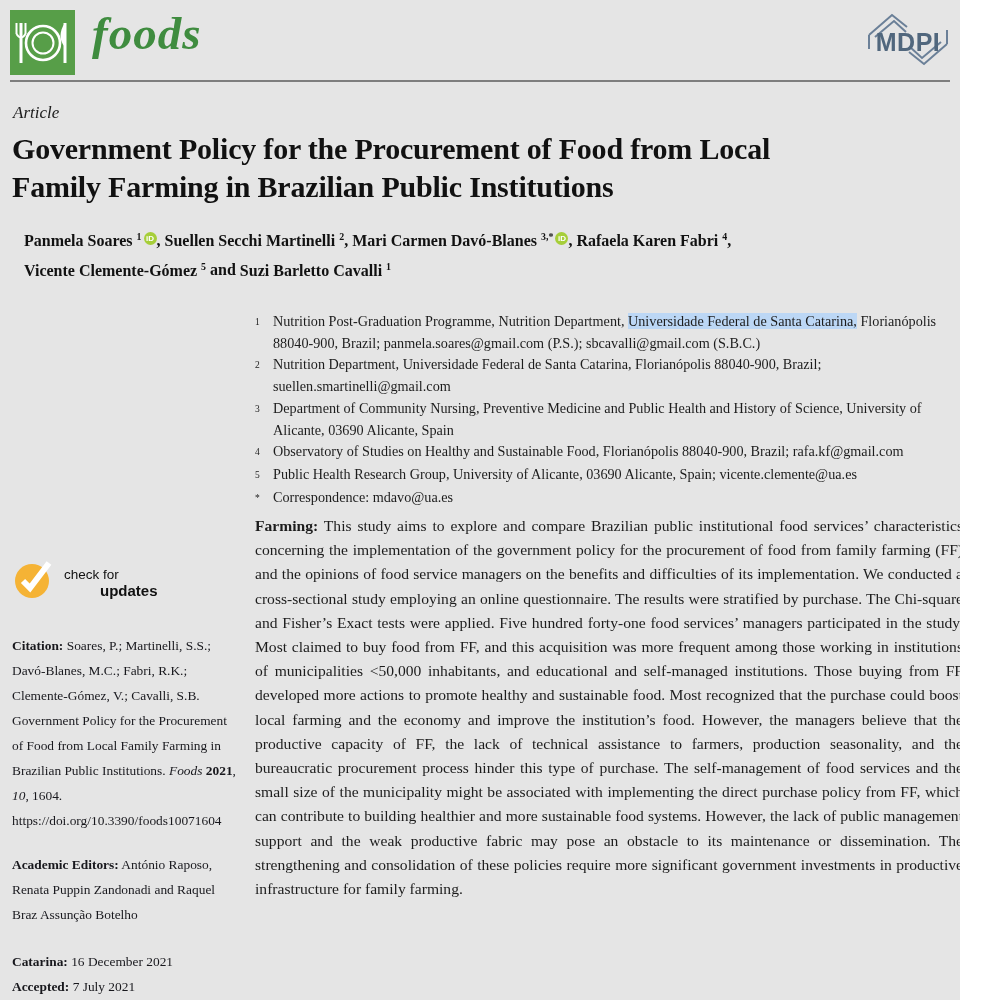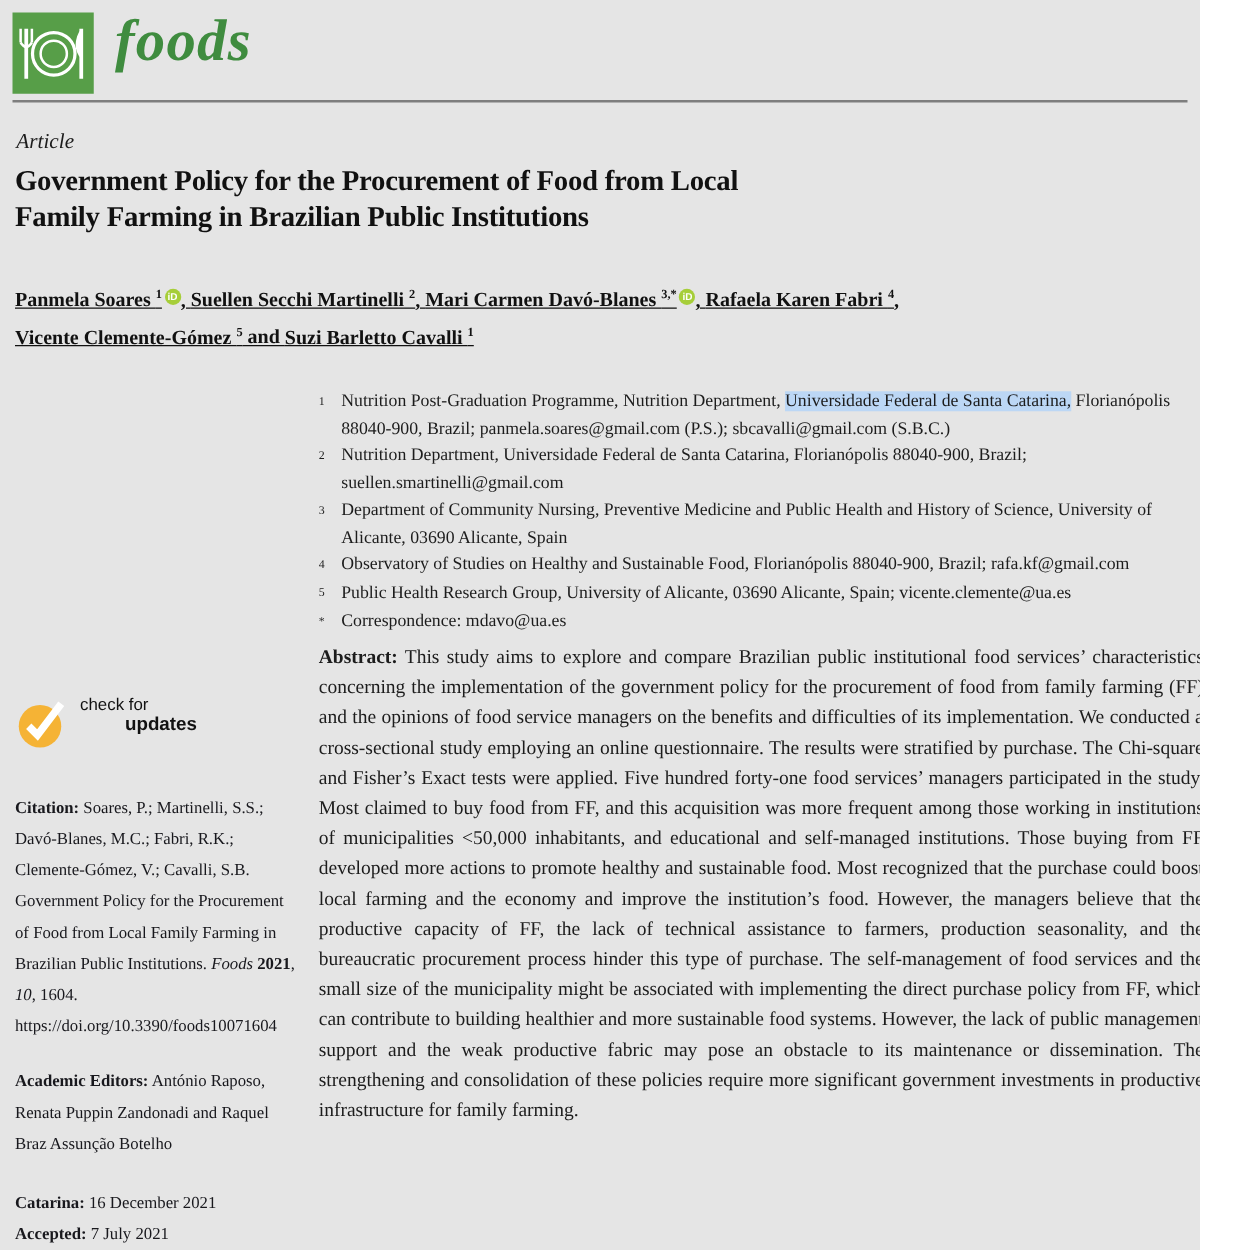--- a/index.html
+++ b/index.html
@@ -9,44 +9,44 @@
   
   .logo-box{position:absolute;left:10px;top:10px;width:65px;height:65px;background:#579E48;}
   .logo-box svg{display:block;}
   .journal-name{position:absolute;left:92px;top:6px;font-style:italic;font-weight:700;
         font-size:47px;color:#3F8C3F;letter-spacing:1px;}
   .mdpi-logo{position:absolute;right:8px;top:8px;}
   .header-rule{position:absolute;left:10px;right:10px;top:80px;height:2px;background:#7e7e7e;}
 
   
   .article-label{position:absolute;left:13px;top:103px;font-style:italic;font-size:17px;}
-  .article-title{position:absolute;left:12px;top:130px;width:930px;font-size:23px;font-weight:700;
+  .article-title{position:absolute;left:12px;top:130px;width:930px;font-size:30px;font-weight:700;
         line-height:1.27;letter-spacing:-0.2px;white-space:pre-line;color:#111;}
-  .author-line{position:absolute;left:12px;top:224px;width:950px;font-size:16px;font-weight:700;
-        line-height:25px;white-space:pre-line;color:#111;text-decoration:underline;}
+  .author-line{position:absolute;left:24px;top:224px;width:950px;font-size:16px;font-weight:700;
+        line-height:25px;white-space:pre-line;color:#111;}
   .author-line sup{font-size:62%;}
   .orcid{display:inline-block;width:13px;height:13px;border-radius:50%;background:#A6CE39;color:#fff;
         font:700 8px/13px "Liberation Sans",sans-serif;text-align:center;vertical-align:5px;
         margin-left:2px;font-style:normal;}
 
   
   .affiliations{position:absolute;left:255px;top:311px;width:708px;font-size:14.2px;line-height:21.7px;}
   .aff-row{display:flex;}
   .aff-marker{flex:0 0 18px;font-size:9.5px;padding-top:1px;}
   .aff-text{flex:1;}
   .hl{background:#BCD7F5;}
 
   
   .abstract{position:absolute;left:255px;top:514px;width:708px;font-size:15.6px;line-height:24.2px;
         text-align:justify;}
   .keywords{position:absolute;left:255px;top:971px;width:708px;font-size:15.6px;line-height:24px;}
 
   
   .sidebar{position:absolute;left:12px;top:556px;width:226px;font-size:13.4px;line-height:25px;color:#18181d;}
-  .badge{display:flex;align-items:flex-start;cursor:pointer;}
+  .badge{display:flex;align-items:center;cursor:pointer;}
   .badge-text{margin-left:8px;font-family:"Liberation Sans",sans-serif;line-height:16px;color:#111;}
   .badge-line1{font-size:13.5px;}
   .badge-line2{font-size:15px;font-weight:700;margin-left:36px;}
   .sb-citation{margin-top:23px;}
   .sb-editors{margin-top:19px;}
   .sb-dates{margin-top:22px;}
   .it{font-style:italic;} .bd{font-weight:700;}
   .url{overflow-wrap:anywhere;}
   b{font-weight:700;}
 </style>
@@ -69,20 +69,33 @@
           <circle cx="33" cy="33" r="10.5" stroke-width="2"></circle>
 
           <line x1="55" y1="13" x2="55" y2="53" stroke-width="3"></line>
           <path d="M55,13 C49,21 49,31 55,37 Z" fill="#ffffff" stroke="none"></path>
         </g>
       </svg>
     </span>
   </div>
   <div class="journal-name">foods</div>
 
+  <div class="mdpi-logo">
+    <svg width="88" height="64" viewBox="0 0 88 64">
+      <g stroke="#6b8098" stroke-width="2" fill="none">
+        <polyline points="5,27 5,41"></polyline>
+        <polyline points="5,27 28,7 43,19"></polyline>
+        <polyline points="11,29 30,13 42,24"></polyline>
+        <polyline points="83,36 83,22"></polyline>
+        <polyline points="83,36 60,56 45,44"></polyline>
+        <polyline points="77,34 58,50 46,39"></polyline>
+      </g>
+      <text x="44" y="43" text-anchor="middle" font-family="Liberation Sans, sans-serif" font-size="25" font-weight="bold" fill="#51677D" letter-spacing="0.5">MDPI</text>
+    </svg>
+  </div>
   <div class="header-rule"></div>
 
   <div class="article-label">Article</div>
   <h1 class="article-title" style="margin:0;">Government Policy for the Procurement of Food from Local
 Family Farming in Brazilian Public Institutions</h1>
   <div class="author-line"><span>Panmela Soares <sup>1</sup><span class="orcid">iD</span></span>, <span>Suellen Secchi Martinelli <sup>2</sup></span>, <span>Mari Carmen Davó-Blanes <sup>3,*</sup><span class="orcid">iD</span></span>, <span>Rafaela Karen Fabri <sup>4</sup></span>,
 <span>Vicente Clemente-Gómez <sup>5</sup></span> and <span>Suzi Barletto Cavalli <sup>1</sup></span></div>
 
   <div class="affiliations">
       <div class="aff-row">
@@ -105,21 +118,21 @@
         <span class="aff-marker">5</span>
         <span class="aff-text"><span>Public Health Research Group, University of Alicante, 03690 Alicante, Spain; vicente.clemente@ua.es</span></span>
       </div>
       <div class="aff-row">
         <span class="aff-marker">*</span>
         <span class="aff-text"><span>Correspondence: mdavo@ua.es</span></span>
       </div>
     </div>
 
   <p class="abstract" style="margin:0;">
-    <b>Abstract:</b>
+    <b>Farming:</b>
     <span>This study aims to explore and compare Brazilian public institutional food services’ characteristics concerning the implementation of the government policy for the procurement of food from family farming (FF) and the opinions of food service managers on the benefits and difficulties of its implementation. We conducted a cross-sectional study employing an online questionnaire. The results were stratified by purchase. The Chi-square and Fisher’s Exact tests were applied. Five hundred forty-one food services’ managers participated in the study. Most claimed to buy food from FF, and this acquisition was more frequent among those working in institutions of municipalities &lt;50,000 inhabitants, and educational and self-managed institutions. Those buying from FF developed more actions to promote healthy and sustainable food. Most recognized that the purchase could boost local farming and the economy and improve the institution’s food. However, the managers believe that the productive capacity of FF, the lack of technical assistance to farmers, production seasonality, and the bureaucratic procurement process hinder this type of purchase. The self-management of food services and the small size of the municipality might be associated with implementing the direct purchase policy from FF, which can contribute to building healthier and more sustainable food systems. However, the lack of public management support and the weak productive fabric may pose an obstacle to its maintenance or dissemination. The strengthening and consolidation of these policies require more significant government investments in productive infrastructure for family farming.</span>
   </p>
 
 
   <div class="sidebar">
     <div class="badge">
       <span>
         <svg width="44" height="46" viewBox="0 0 44 46">
           <circle cx="20" cy="25" r="17" fill="#F5B335"></circle>
           <polyline points="11,25 18,32 37,7" stroke="#ffffff" stroke-width="6" fill="none"></polyline>

